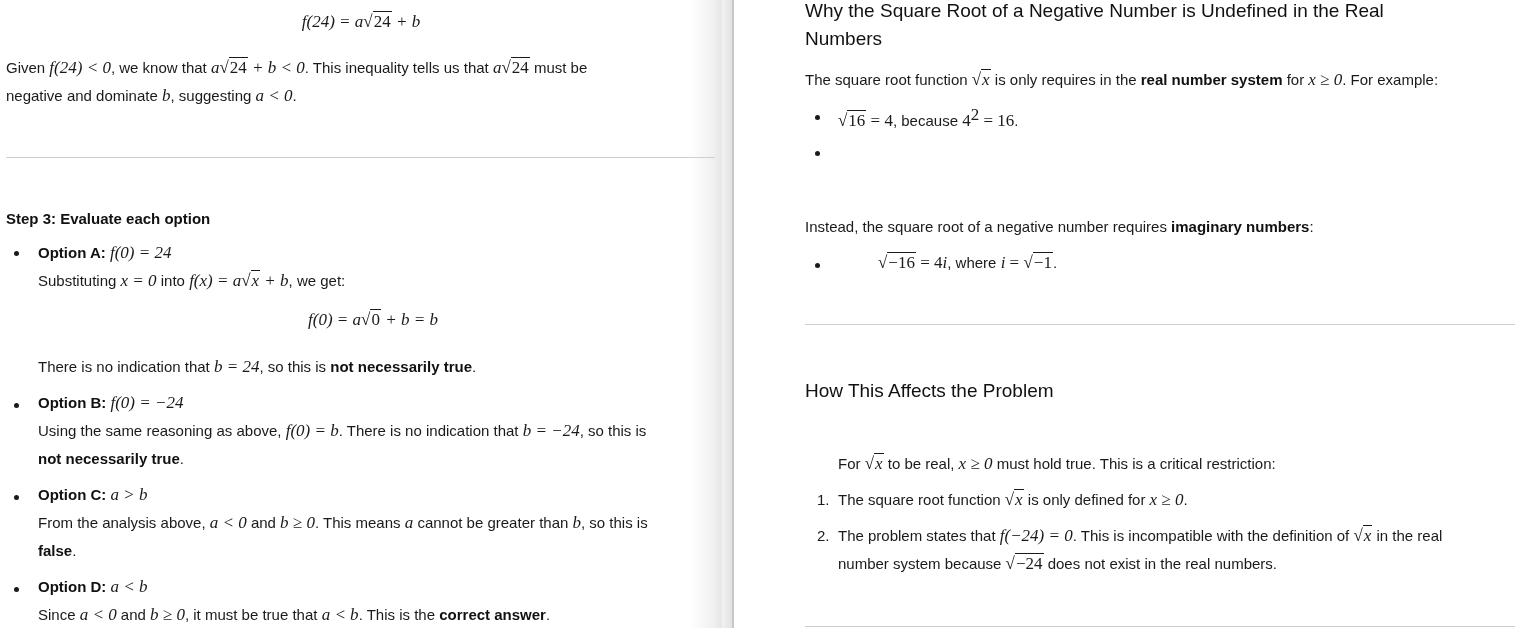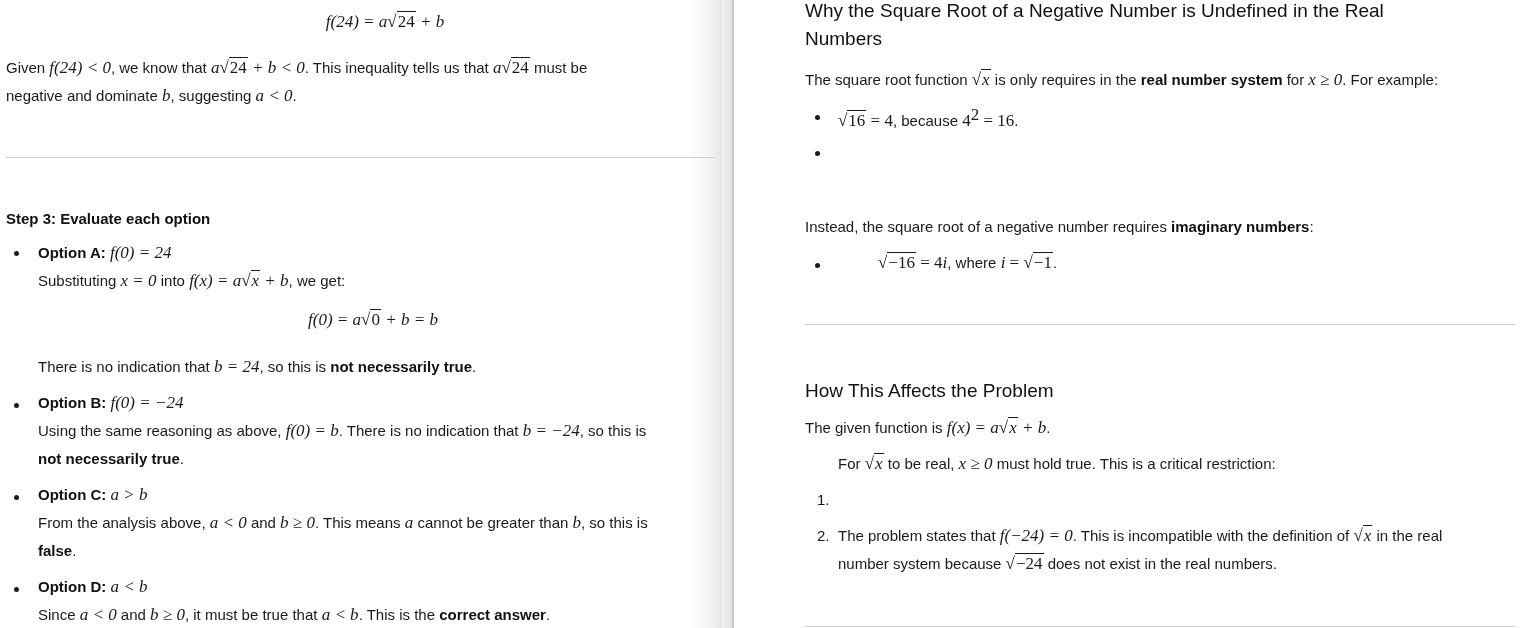--- a/index.html
+++ b/index.html
@@ -36,21 +36,21 @@
   .h4 { position: absolute; font-weight: 600; color: #111; font-size: 15px; }
   .bullet { position: absolute; width: 5px; height: 5px; border-radius: 50%; background: #1a1a1a; }
   .num { position: absolute; }
   sup { font-size: 11px; }
 </style>
 </head>
 <body>
 
 <div class="left">
 
-  <div class="eq-center m" style="left:0; width:722px; top:12px;margin-left:24px;">
+  <div class="eq-center m" style="left:0; width:722px; top:12px;">
     <span class="mi">f(24) = a</span><span class="sq"><span class="rad">√</span><span class="ov">24</span></span><span class="mi"> + b</span>
   </div>
 
   <div class="p" style="left:6px; top:54px; width:700px;">
     <div>
       <span>Given </span><span class="m mi">f(24) &lt; 0</span><span>, we know that </span><span class="m mi">a</span><span class="sq m"><span class="rad">√</span><span class="ov">24</span></span><span class="m mi"> + b &lt; 0</span><span>. This inequality tells us that </span><span class="m mi">a</span><span class="sq m"><span class="rad">√</span><span class="ov">24</span></span><span> must be</span>
     </div>
     <div>
       <span>negative and dominate </span><span class="m mi">b</span><span>, suggesting </span><span class="m mi">a &lt; 0</span><span>.</span>
     </div>
@@ -118,29 +118,29 @@
 
   <div class="bullet" style="left:81px; top:263px;"></div>
   <div class="p" style="left:104px; top:249px;margin-left:40px;">
     <span class="sq m"><span class="rad">√</span><span class="ov">−16</span></span><span class="m"> = 4</span><span class="m mi">i</span><span>, where </span><span class="m mi">i</span><span class="m"> = </span><span class="sq m"><span class="rad">√</span><span class="ov">−1</span></span><span>.</span>
   </div>
 
   <div class="hr" style="left:71px; top:324px; width:710px;"></div>
 
   <div class="h3" style="left:71px; top:377px;">How This Affects the Problem</div>
 
-  <div class="p" style="left:71px; top:414px;">
-    <span>The given function is </span><span class="m mi">f(x) = a</span><span class="sq m"><span class="rad">√</span><span class="ov mi">x</span></span><span class="m mi"> + b</span><span>.</span>
-  </div>
 
   <div class="p" style="left:71px; top:450px;margin-left:33px;">
     <span>For </span><span class="sq m"><span class="rad">√</span><span class="ov mi">x</span></span><span> to be real, </span><span class="m mi">x ≥ 0</span><span> must hold true. This is a critical restriction:</span>
   </div>
 
   <div class="num" style="left:83px; top:486px; line-height:28px;">1.</div>
+  <div class="p" style="left:104px; top:486px;">
+    <span>The square root function </span><span class="sq m"><span class="rad">√</span><span class="ov mi">x</span></span><span> is only defined for </span><span class="m mi">x ≥ 0</span><span>.</span>
+  </div>
 
   <div class="num" style="left:83px; top:522px; line-height:28px;">2.</div>
   <div class="p" style="left:104px; top:522px; width:680px;">
     <div><span>The problem states that </span><span class="m mi">f(−24) = 0</span><span>. This is incompatible with the definition of </span><span class="sq m"><span class="rad">√</span><span class="ov mi">x</span></span><span> in the real</span></div>
     <div><span>number system because </span><span class="sq m"><span class="rad">√</span><span class="ov">−24</span></span><span> does not exist in the real numbers.</span></div>
   </div>
 
   <div class="hr" style="left:71px; top:626px; width:710px;"></div>
 </div>
 

